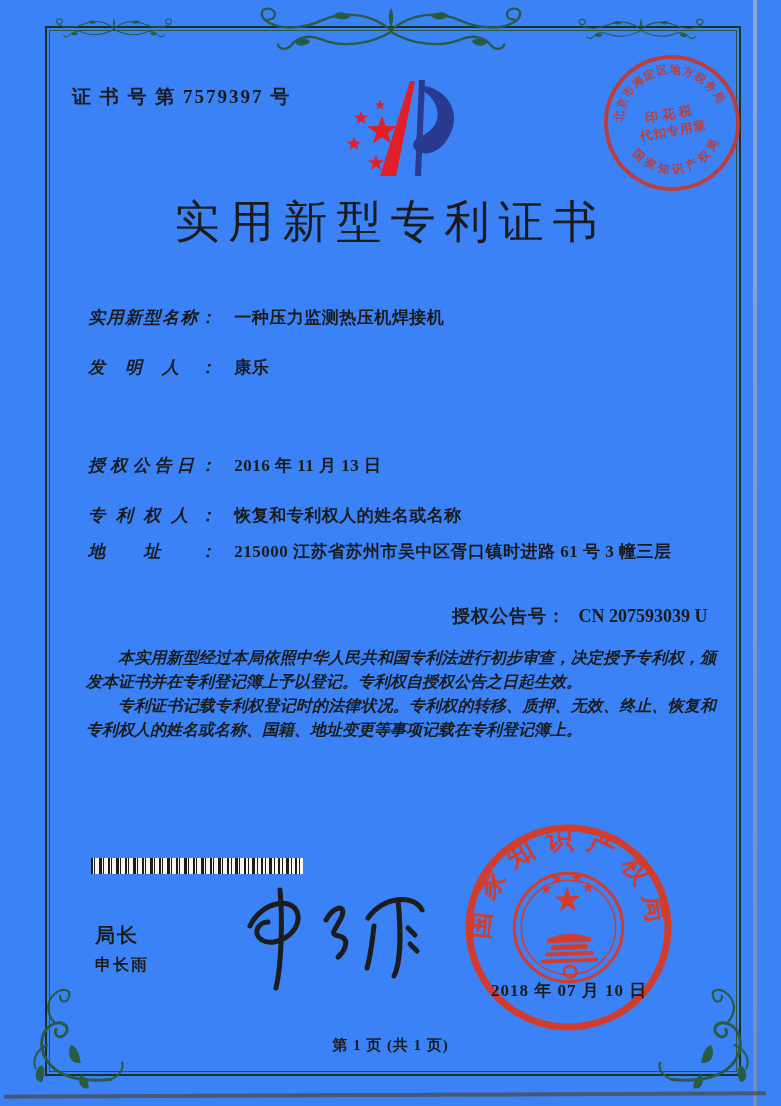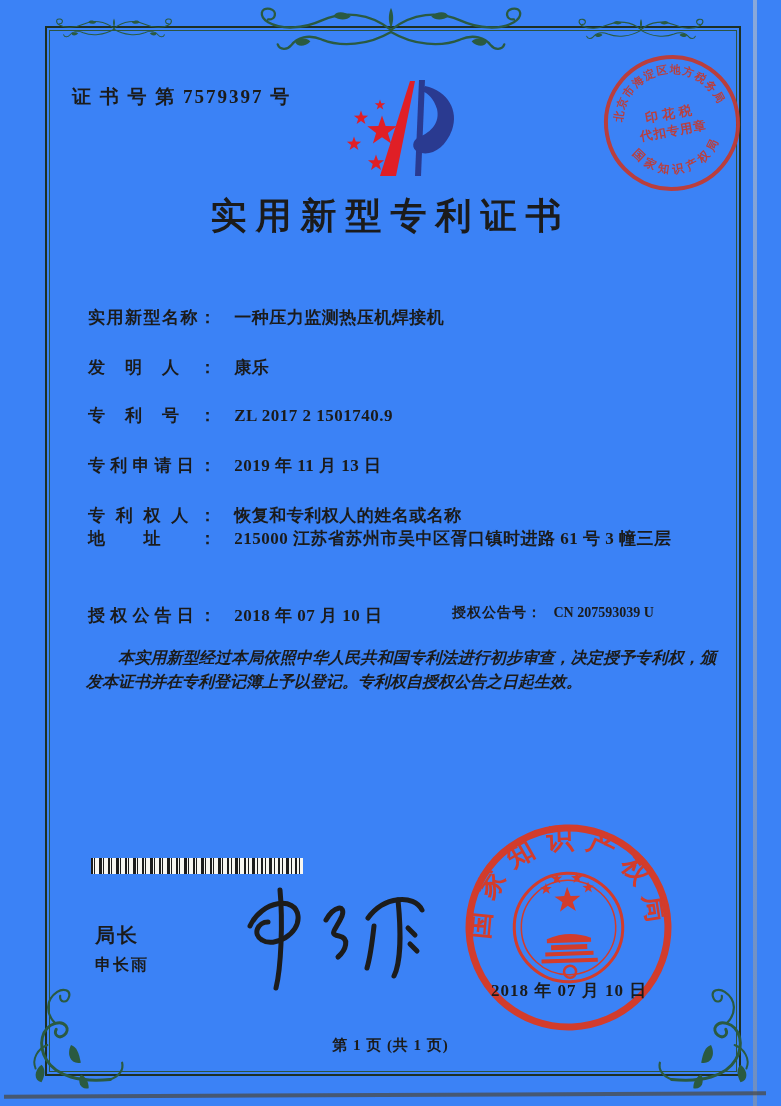--- a/index.html
+++ b/index.html
@@ -20,26 +20,26 @@
   .flo-top-center{left:245px;top:5px;width:292px;height:48px;}
   .flo-top-left{left:50px;top:13px;width:128px;height:30px;}
   .flo-top-right{left:572px;top:13px;width:138px;height:32px;}
   .flo-bottom-left{left:12px;top:986px;width:118px;height:118px;}
   .flo-bottom-right{left:652px;top:986px;width:118px;height:118px;transform:scale(-1,1);}
   
   .cert-no{position:absolute;left:72px;top:84px;font-size:19px;font-weight:700;letter-spacing:2px;}
   .tax-stamp{position:absolute;left:597px;top:48px;width:150px;height:150px;transform:rotate(-10deg);opacity:.92;}
   .logo{position:absolute;left:320px;top:76px;width:140px;height:106px;}
   .title{position:absolute;left:0;top:192px;width:781px;text-align:center;
-    font-size:36px;font-weight:700;letter-spacing:9px;margin:0;}
+    font-size:45px;font-weight:400;letter-spacing:9px;margin:0;}
   
   .row{position:absolute;left:88px;font-size:17px;font-weight:600;white-space:nowrap;}
-  .row .lbl{display:inline-block;width:128px;text-align:justify;text-align-last:justify;}
+  .row .lbl{display:inline-block;width:128px;text-align:justify;text-align-last:justify;font-style:italic;}
   .row .val{margin-left:14px;letter-spacing:.5px;}
-  .row-grant-no{position:absolute;left:452px;font-size:14px;font-weight:600;white-space:nowrap;}
+  .row-grant-no{position:absolute;left:452px;font-size:18px;font-weight:600;white-space:nowrap;}
   .row-grant-no .lbl2{letter-spacing:1px;}
   .row-grant-no .val{margin-left:8px;}
   
   .paras{position:absolute;left:86px;top:646px;width:630px;}
   .paras p{margin:0;text-indent:2em;font-size:16px;line-height:24px;text-align:justify;font-weight:600;font-style:italic;}
   
   .barcode{position:absolute;left:91px;top:858px;width:212px;height:16px;
     background:repeating-linear-gradient(90deg,
       #1c1c1c 0 2px,#f7f6f1 2px 3.5px,
       #1c1c1c 3.5px 4.5px,#f7f6f1 4.5px 8px,
@@ -152,47 +152,40 @@
   <h1 class="title">实用新型专利证书</h1>
 
   <div class="row" style="top:306px">
     <span class="lbl">实用新型名称：</span>
     <span class="val">一种压力监测热压机焊接机</span>
   </div>
   <div class="row" style="top:356px">
     <span class="lbl">发明人：</span>
     <span class="val">康乐</span>
   </div>
-  <div class="row" style="top:404px">
-    <span class="lbl">专利号：</span>
-    <span class="val">ZL 2017 2 1501740.9</span>
-  </div>
   <div class="row" style="top:454px">
-    <span class="lbl">专利申请日：</span>
-    <span class="val">2019 年 11 月 13 日</span>
+    <span class="lbl">授权公告日：</span>
+    <span class="val">2016 年 11 月 13 日</span>
   </div>
   <div class="row" style="top:504px">
     <span class="lbl">专利权人：</span>
     <span class="val">恢复和专利权人的姓名或名称</span>
   </div>
-  <div class="row" style="top:527px">
+  <div class="row" style="top:540px">
     <span class="lbl">地址：</span>
     <span class="val">215000 江苏省苏州市吴中区胥口镇时进路 61 号 3 幢三层</span>
-  </div>
-  <div class="row" style="top:604px">
-    <span class="lbl">授权公告日：</span>
-    <span class="val">2018 年 07 月 10 日</span>
   </div>
   <div class="row-grant-no" style="top:604px">
     <span class="lbl2">授权公告号：</span>
     <span class="val">CN 207593039 U</span>
   </div>
 
   <div class="paras">
     <p>本实用新型经过本局依照中华人民共和国专利法进行初步审查，决定授予专利权，颁发本证书并在专利登记簿上予以登记。专利权自授权公告之日起生效。</p>
+    <p>专利证书记载专利权登记时的法律状况。专利权的转移、质押、无效、终止、恢复和专利权人的姓名或名称、国籍、地址变更等事项记载在专利登记簿上。</p>
   </div>
 
   <div class="barcode"></div>
 
   <div class="director-title">局长</div>
   <div class="director-name">申长雨</div>
 
   <svg class="signature" viewBox="0 0 212 112">
     <g stroke="#1c1c1c" stroke-width="5" fill="none" stroke-linecap="round" stroke-linejoin="round">
       <path d="M28,44 C40,18 74,14 76,34 C78,52 52,66 40,58 C30,52 36,40 46,40"></path>

